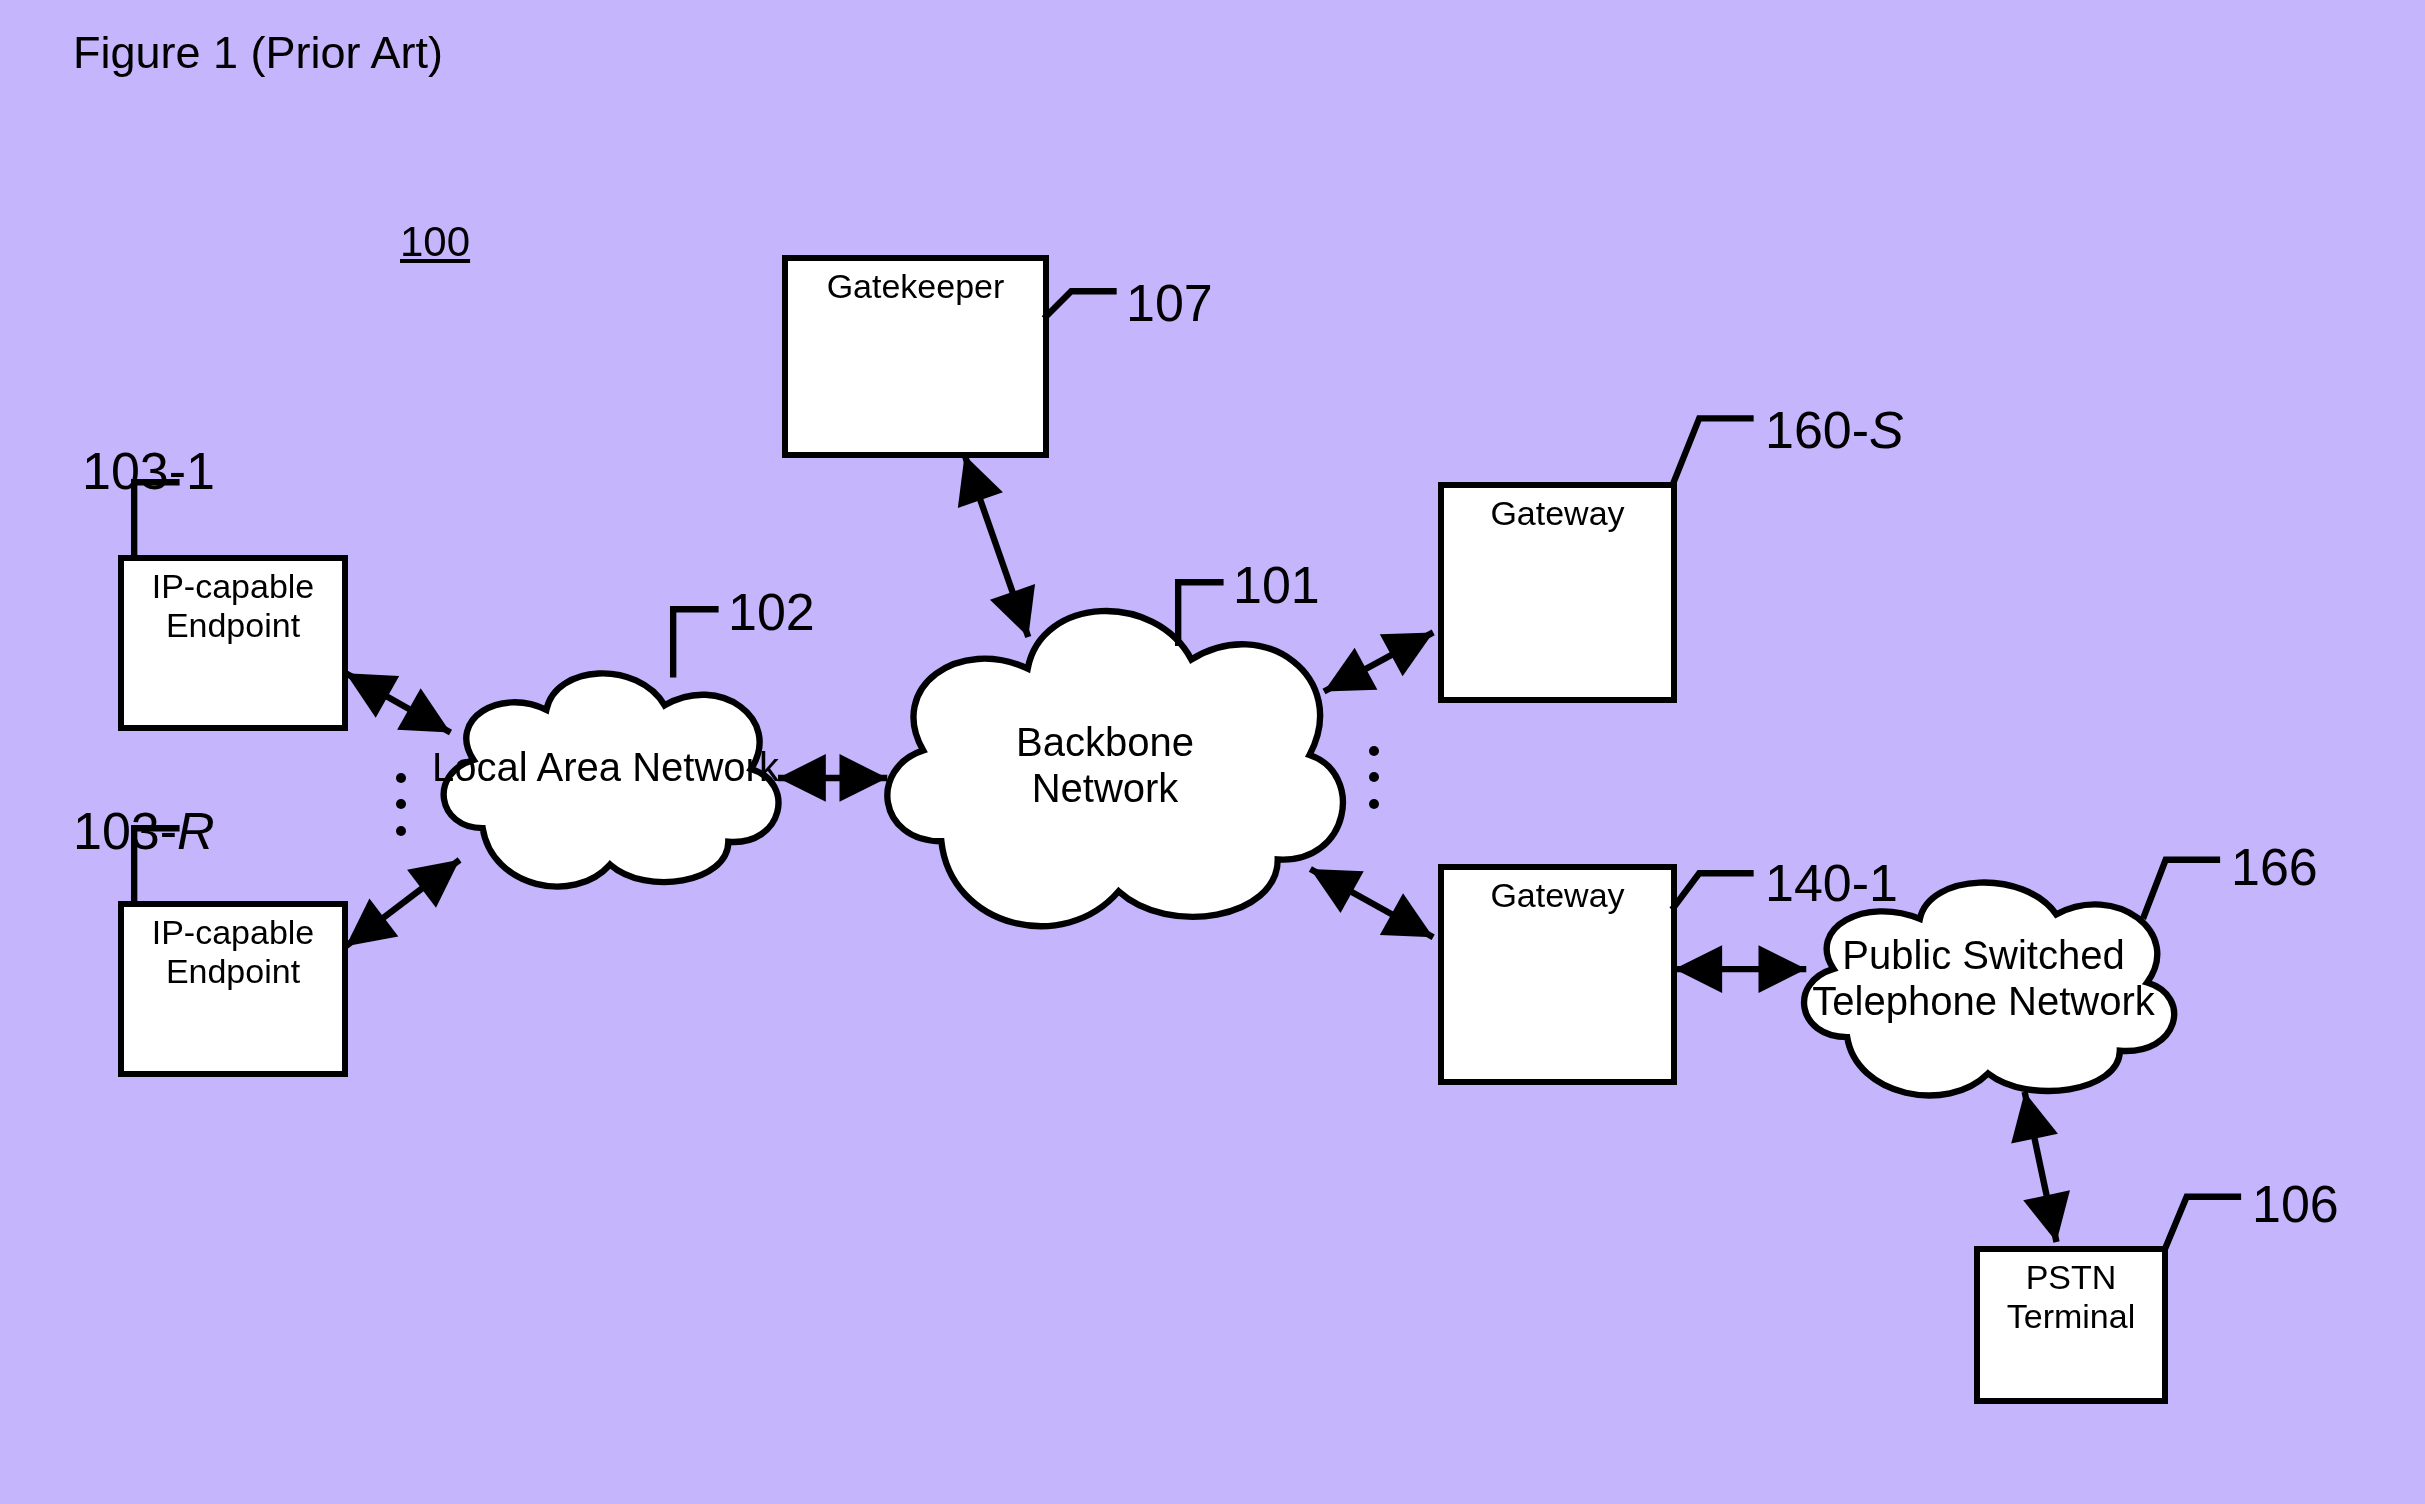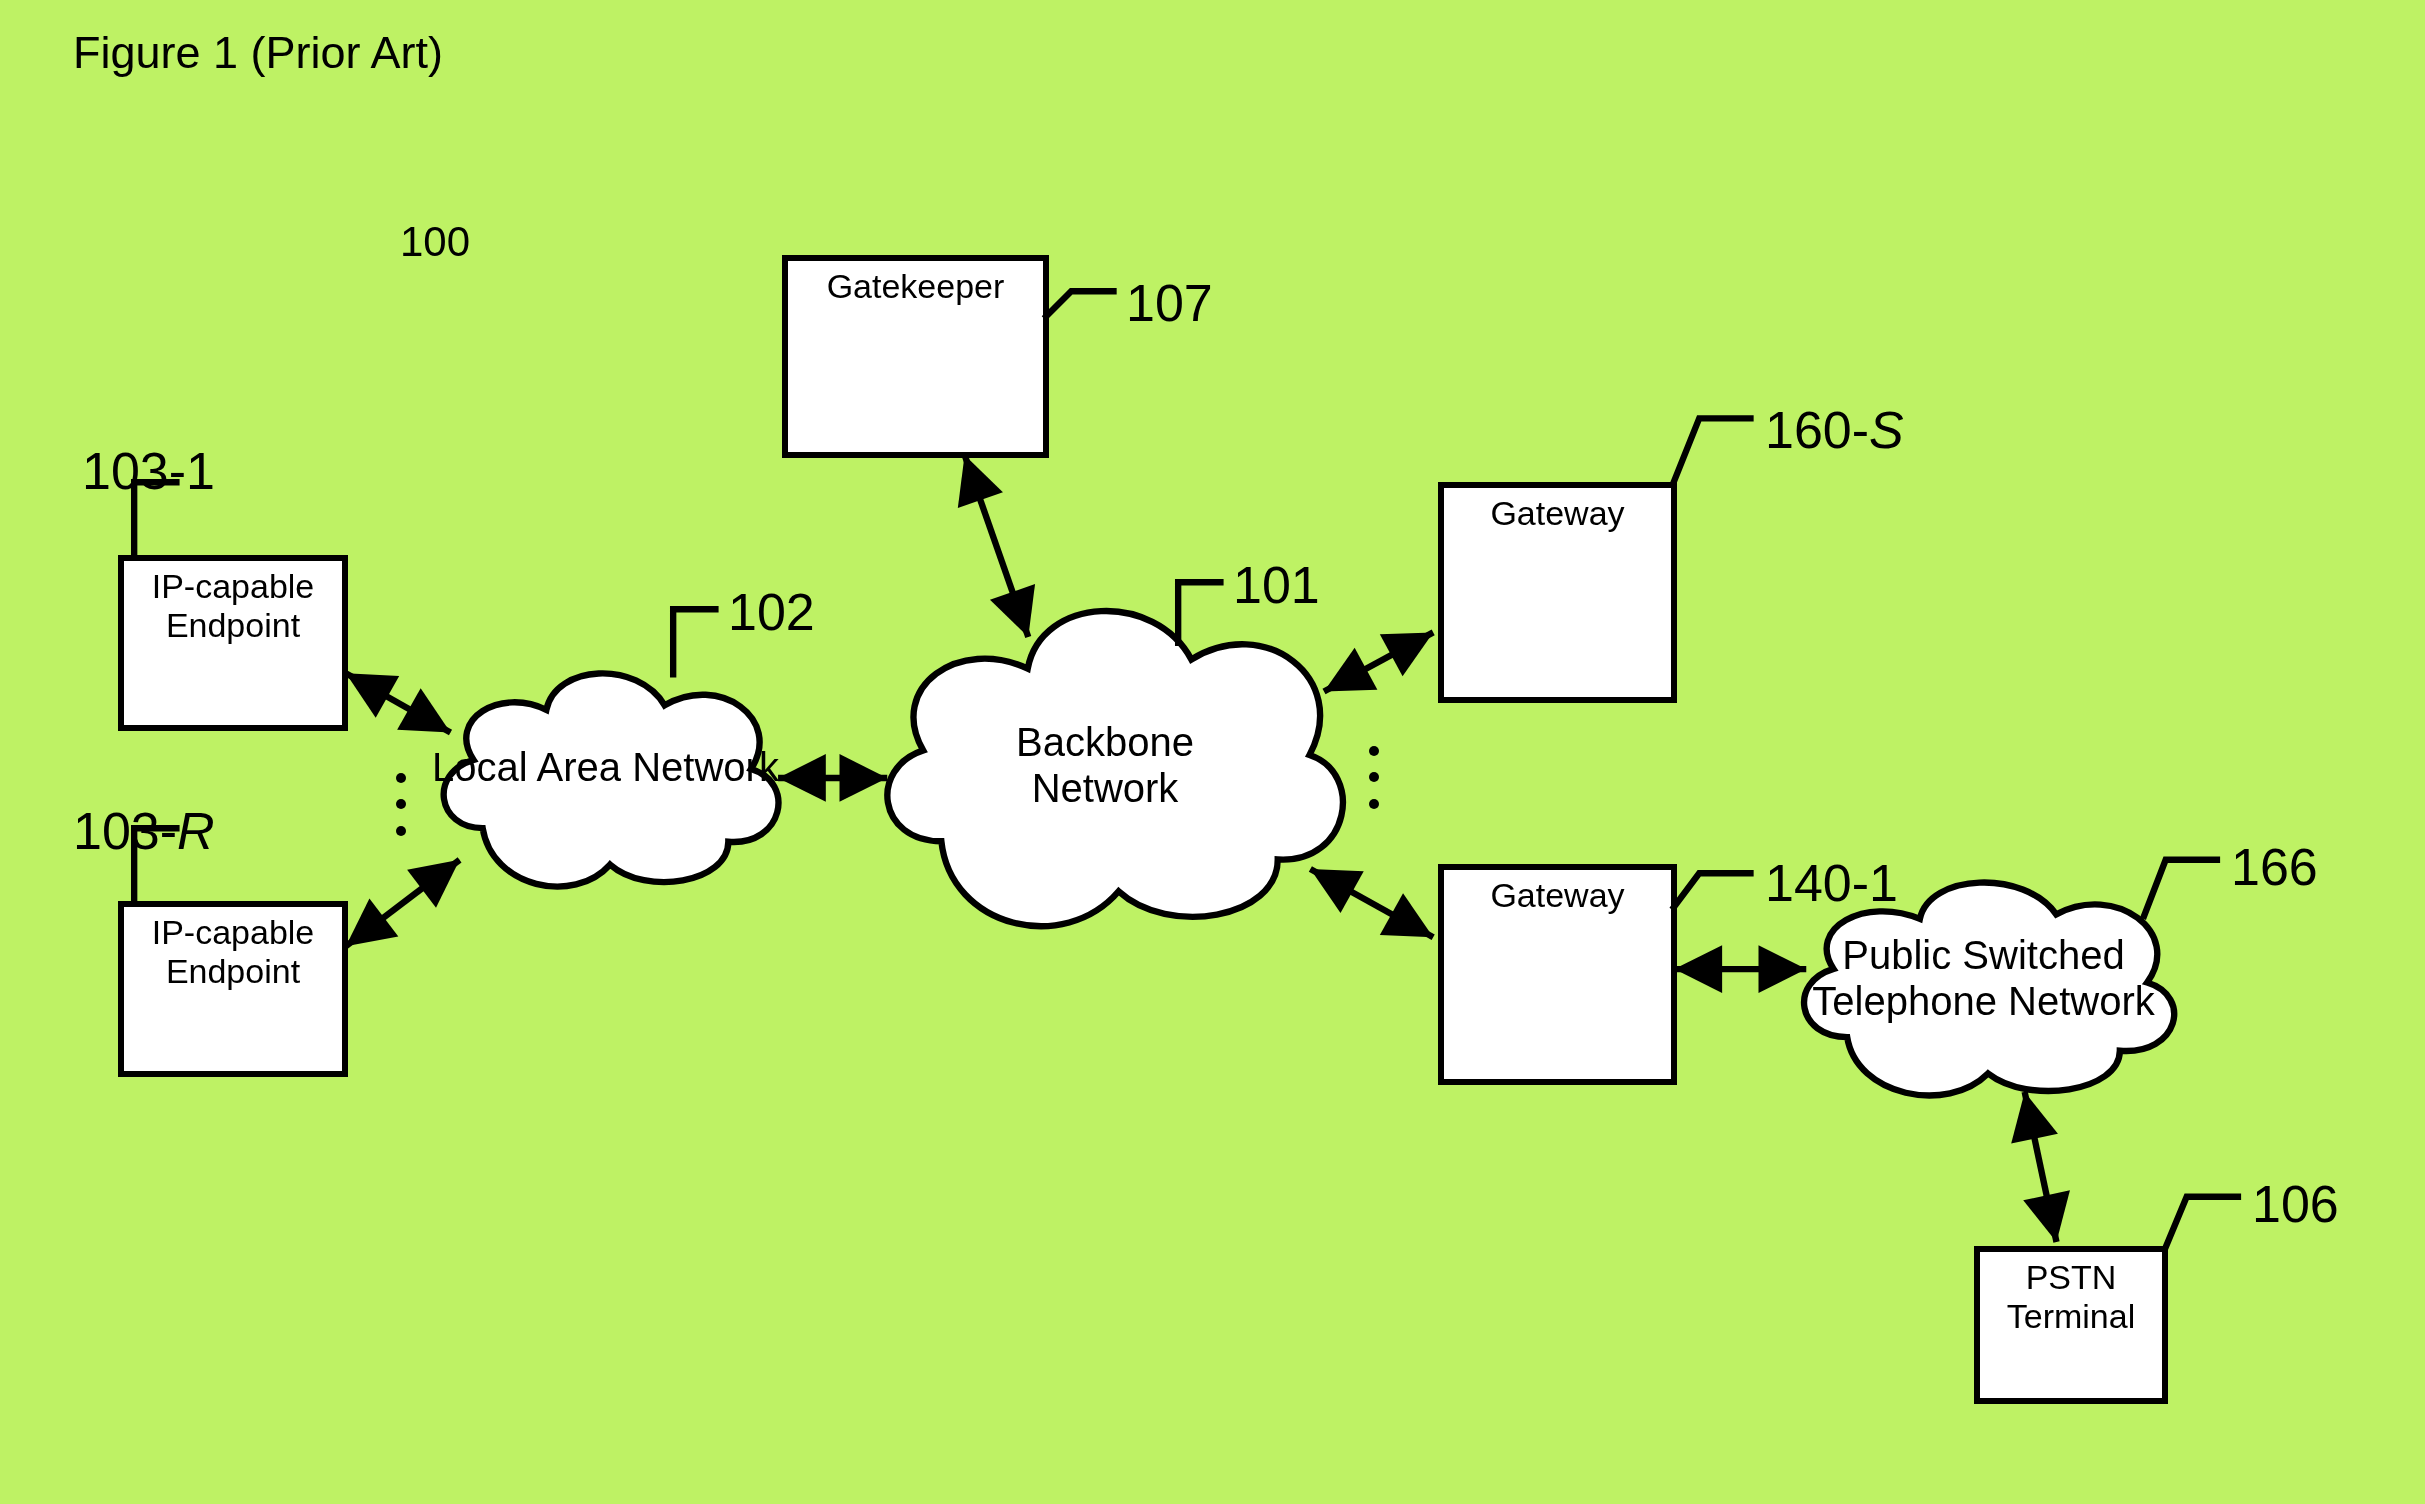--- a/index.html
+++ b/index.html
@@ -1,18 +1,18 @@
 <!DOCTYPE html>
 <html style="font-size:14.6px"><head>
 <meta charset="utf-8">
 <style>
   html,body{margin:0;padding:0;background:#fff;font-family:Arial,Helvetica,sans-serif;color:#000}
-  #stage{position:relative;width:2426px;height:1505px;background:#bef264}
+  #stage{position:relative;width:2426px;height:1505px;background:#c4b5fd}
   .figtitle{position:absolute;font-size:45px}
-  .figno{position:absolute;font-size:42px;}
+  .figno{position:absolute;font-size:42px;text-decoration:underline}
   .box{position:absolute;background:#fff;border:6.4px solid #000;display:flex;align-items:flex-start;justify-content:center;text-align:center;font-size:34px;line-height:1.15}
   .box .inner{padding:5.5px 11px}
   .refnum{position:absolute;font-size:52px;white-space:nowrap}
   .italic{font-style:italic}
   .cloud{position:absolute}
   .cloud .label{position:absolute;width:100%;text-align:center;font-size:40px;line-height:1.15}
   svg{overflow:visible}
   .vdots{position:absolute;display:flex;flex-direction:column;align-items:center;gap:16.4px}
   .vdots span{width:10px;height:10px;background:#000;border-radius:50%}
 </style>

